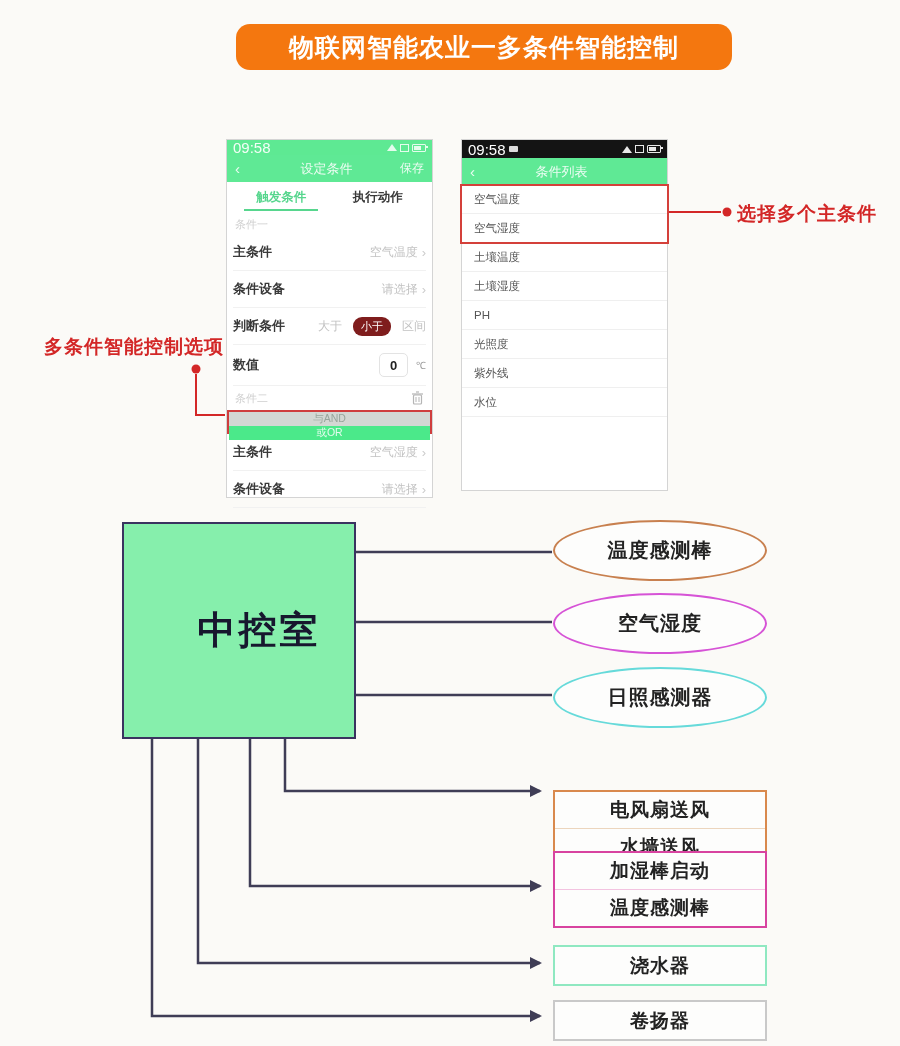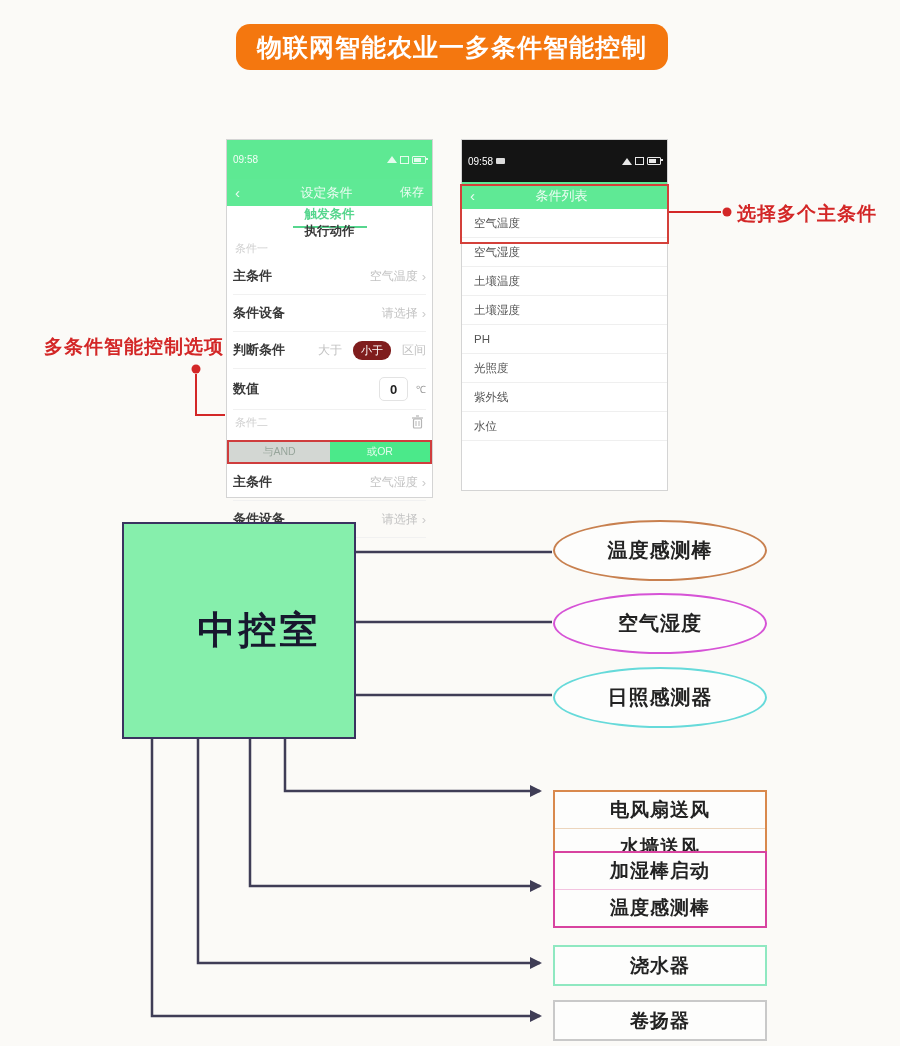--- a/index.html
+++ b/index.html
@@ -2,71 +2,71 @@
 <html><head>
 <meta charset="utf-8">
 <style>
   html,body{margin:0;padding:0;}
   body{
     width:900px;height:1046px;position:relative;overflow:hidden;
     background:#fbfaf7;font-family:"Liberation Sans",sans-serif;
   }
   
   .banner{
-    position:absolute;left:236px;top:24px;width:432px;height:46px;
+    position:absolute;left:236px;top:24px;width:496px;height:46px;
     background:#f4770f;border-radius:14px;color:#fff;
     display:flex;align-items:center;justify-content:center;
     font-size:25px;font-weight:700;letter-spacing:1px;
   }
   
   svg.connectors{position:absolute;left:0;top:0;pointer-events:none;}
   .dark-line{stroke:#3f3d56;stroke-width:2.5;fill:none;}
   .red-line{stroke:#d32727;stroke-width:2;fill:none;}
   
   .phone{position:absolute;width:205px;background:#fff;box-shadow:0 0 0 1px #d4d4d4;}
   .left-phone{left:227px;top:140px;height:357px;}
   .right-phone{left:462px;top:140px;height:350px;}
-  .statusbar{display:flex;justify-content:space-between;align-items:center;padding:12px 6px;font-size:10px;}
+  .statusbar{display:flex;justify-content:space-between;align-items:center;padding:0 6px;font-size:15px;}
   .statusbar.green{height:15px;background:#5ee993;color:rgba(255,255,255,.92);}
   .statusbar.black{height:18px;background:#141414;color:#fff;}
   .sb-right{display:flex;align-items:center;gap:3px;}
   .sb-left{display:flex;align-items:center;gap:3px;}
   .ico-batt{width:12px;height:6px;border:1px solid currentColor;border-radius:1px;position:relative;opacity:.9;}
   .ico-batt::after{content:"";position:absolute;right:-3px;top:1px;width:2px;height:2px;background:currentColor;}
   .ico-batt .fill{position:absolute;left:1px;top:1px;bottom:1px;width:7px;background:currentColor;}
   .ico-rect{width:7px;height:6px;border:1px solid currentColor;opacity:.9;}
   .ico-wifi{width:0;height:0;border-left:5px solid transparent;border-right:5px solid transparent;border-bottom:7px solid currentColor;opacity:.9;}
   .ico-cam{width:9px;height:6px;background:currentColor;border-radius:1px;opacity:.85;}
   .navbar{height:27px;background:#5fe995;color:rgba(255,255,255,.88);
     display:flex;align-items:center;padding:0 8px;font-size:13px;}
   .nav-back{width:22px;font-size:15px;}
   .nav-title{flex:1;text-align:center;font-weight:400;}
   .nav-save{width:28px;text-align:right;font-size:12px;}
   .nav-spacer{width:28px;}
   
   .content{padding:0 6px;}
-  .tabs{display:flex;height:30px;align-items:center;flex-direction:column;}
+  .tabs{display:flex;height:30px;align-items:center;}
   .tab{flex:1;text-align:center;font-size:12.5px;color:#3a3a3a;font-weight:700;}
   .tab.active{color:#57d68e;}
   .tab.active span{border-bottom:2px solid #57d68e;padding:2px 12px 5px;}
   .sec-label{height:20px;display:flex;align-items:center;justify-content:space-between;
     font-size:11px;color:#cfcfcf;padding:2px 2px 0;}
   .prow{display:flex;justify-content:space-between;align-items:center;height:36px;border-bottom:1px solid #f1f1f1;}
   .prow-label{font-size:13px;color:#3a3a3a;font-weight:700;}
   .prow-right{display:flex;align-items:center;gap:4px;}
   .prow-value{font-size:12px;color:#c2c2c2;}
   .chev{color:#ccc;font-size:13px;}
   .opt{font-size:12px;color:#c2c2c2;margin-left:7px;}
   .pill{background:#7f1d1d;color:#fff;border-radius:9px;padding:2px 8px;font-size:11px;margin-left:7px;}
   .num-row{height:40px;}
   .num-box{width:27px;height:22px;border:1px solid #e3e3e3;border-radius:5px;
     display:flex;align-items:center;justify-content:center;font-size:13px;color:#222;font-weight:700;}
   .unit{font-size:10px;color:#999;margin-left:4px;}
   .trash{width:13px;height:14px;}
-  .segmented{display:flex;height:20px;border:2px solid #cf3d3d;margin:8px -6px 0;}
+  .segmented{display:flex;height:20px;border:2px solid #cf3d3d;margin:2px -6px 0;flex-direction:column;}
   .seg{flex:1;display:flex;align-items:center;justify-content:center;font-size:10.5px;}
   .seg-and{background:#d3d7d3;color:#97a59b;}
   .seg-or{background:#4be98a;color:#e4fcee;}
   
   .list-item{height:28px;display:flex;align-items:center;padding-left:12px;
     font-size:11.5px;color:#555;border-bottom:1px solid #efefef;}
   .highlight-box{position:absolute;left:-2px;top:44px;width:205px;height:56px;
     border:2px solid #d4403a;pointer-events:none;}
   
   .ann{position:absolute;color:#d32727;font-size:19px;font-weight:700;letter-spacing:1px;}

